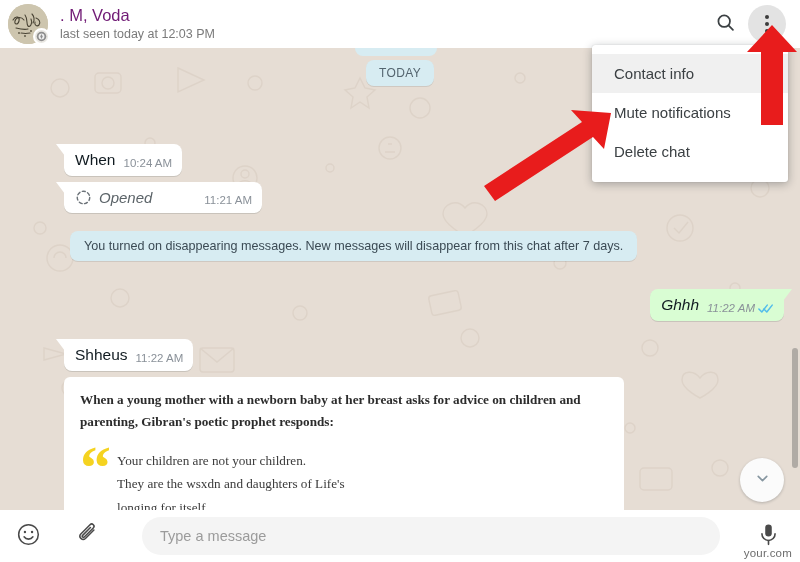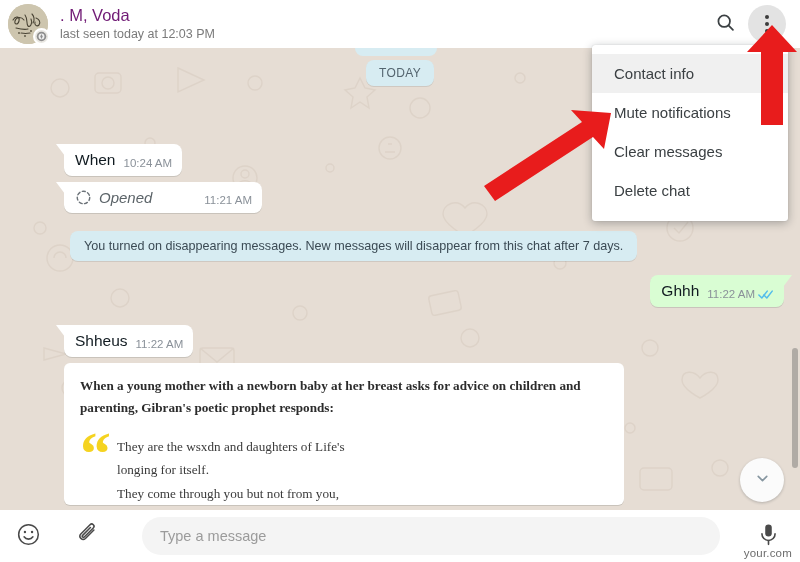--- a/index.html
+++ b/index.html
@@ -262,21 +262,21 @@
     right: 8px; bottom: 3px;
     font-size: 11.5px;
     color: #6d6d6d;
     letter-spacing: .2px;
     z-index: 70;
   }
 
   .m-heyyy { margin-top: 58px; margin-left: 48px; }
   .m-opened { margin-top: 6px; margin-left: 48px; }
   .m-notice { margin-top: 18px; margin-left: 54px; }
-  .m-ghhh { margin-top: 14px; margin-right: 44px; }
+  .m-ghhh { margin-top: 28px; margin-right: 44px; font-style: italic; }
   .m-shheus { margin-top: 18px; margin-left: 48px; }
   .m-card { margin-top: 6px; margin-left: 48px; }
   .m-today { margin-top: 12px; }
 </style>
 </head>
 <body>
 
 <div class="app">
 
   <div class="header">
@@ -454,20 +454,21 @@
           </span>
         </div>
       </div>
 
       <div class="row left m-card">
         <div class="card">
           <p>When a young mother with a newborn baby at her breast asks for advice on children and parenting, Gibran's poetic prophet responds:</p>
           <div class="quote-block">
             <span class="quote-mark">“</span>
             <div class="quote-lines">
+              <div>Your children are not your children.</div>
               <div>They are the wsxdn and daughters of Life's</div>
               <div>longing for itself.</div>
               <div>They come through you but not from you,</div>
 
             </div>
           </div>
         </div>
       </div>
 
     </div>
@@ -479,21 +480,20 @@
         <svg width="17" height="17" viewBox="0 0 20 20" fill="none" stroke="#8696a0" stroke-width="1.9" stroke-linecap="round" stroke-linejoin="round">
           <path d="M5 7.5 L10 12.5 L15 7.5"></path>
         </svg>
       </span>
     </div>
   </div>
 
   <div class="menu">
     <div class="menu-item hl">Contact info</div>
     <div class="menu-item">Mute notifications</div>
-    <div class="menu-item">Clear messages</div>
     <div class="menu-item">Delete chat</div>
   </div>
 
   <svg class="arrows" width="800" height="562" viewBox="0 0 800 562" aria-hidden="true">
 
     <g>
       <path d="M747 52 L772 25 L797 52 L783 52 L783 125 L761 125 L761 52 Z" fill="#e81c1c"></path>
     </g>
 
     <g>

